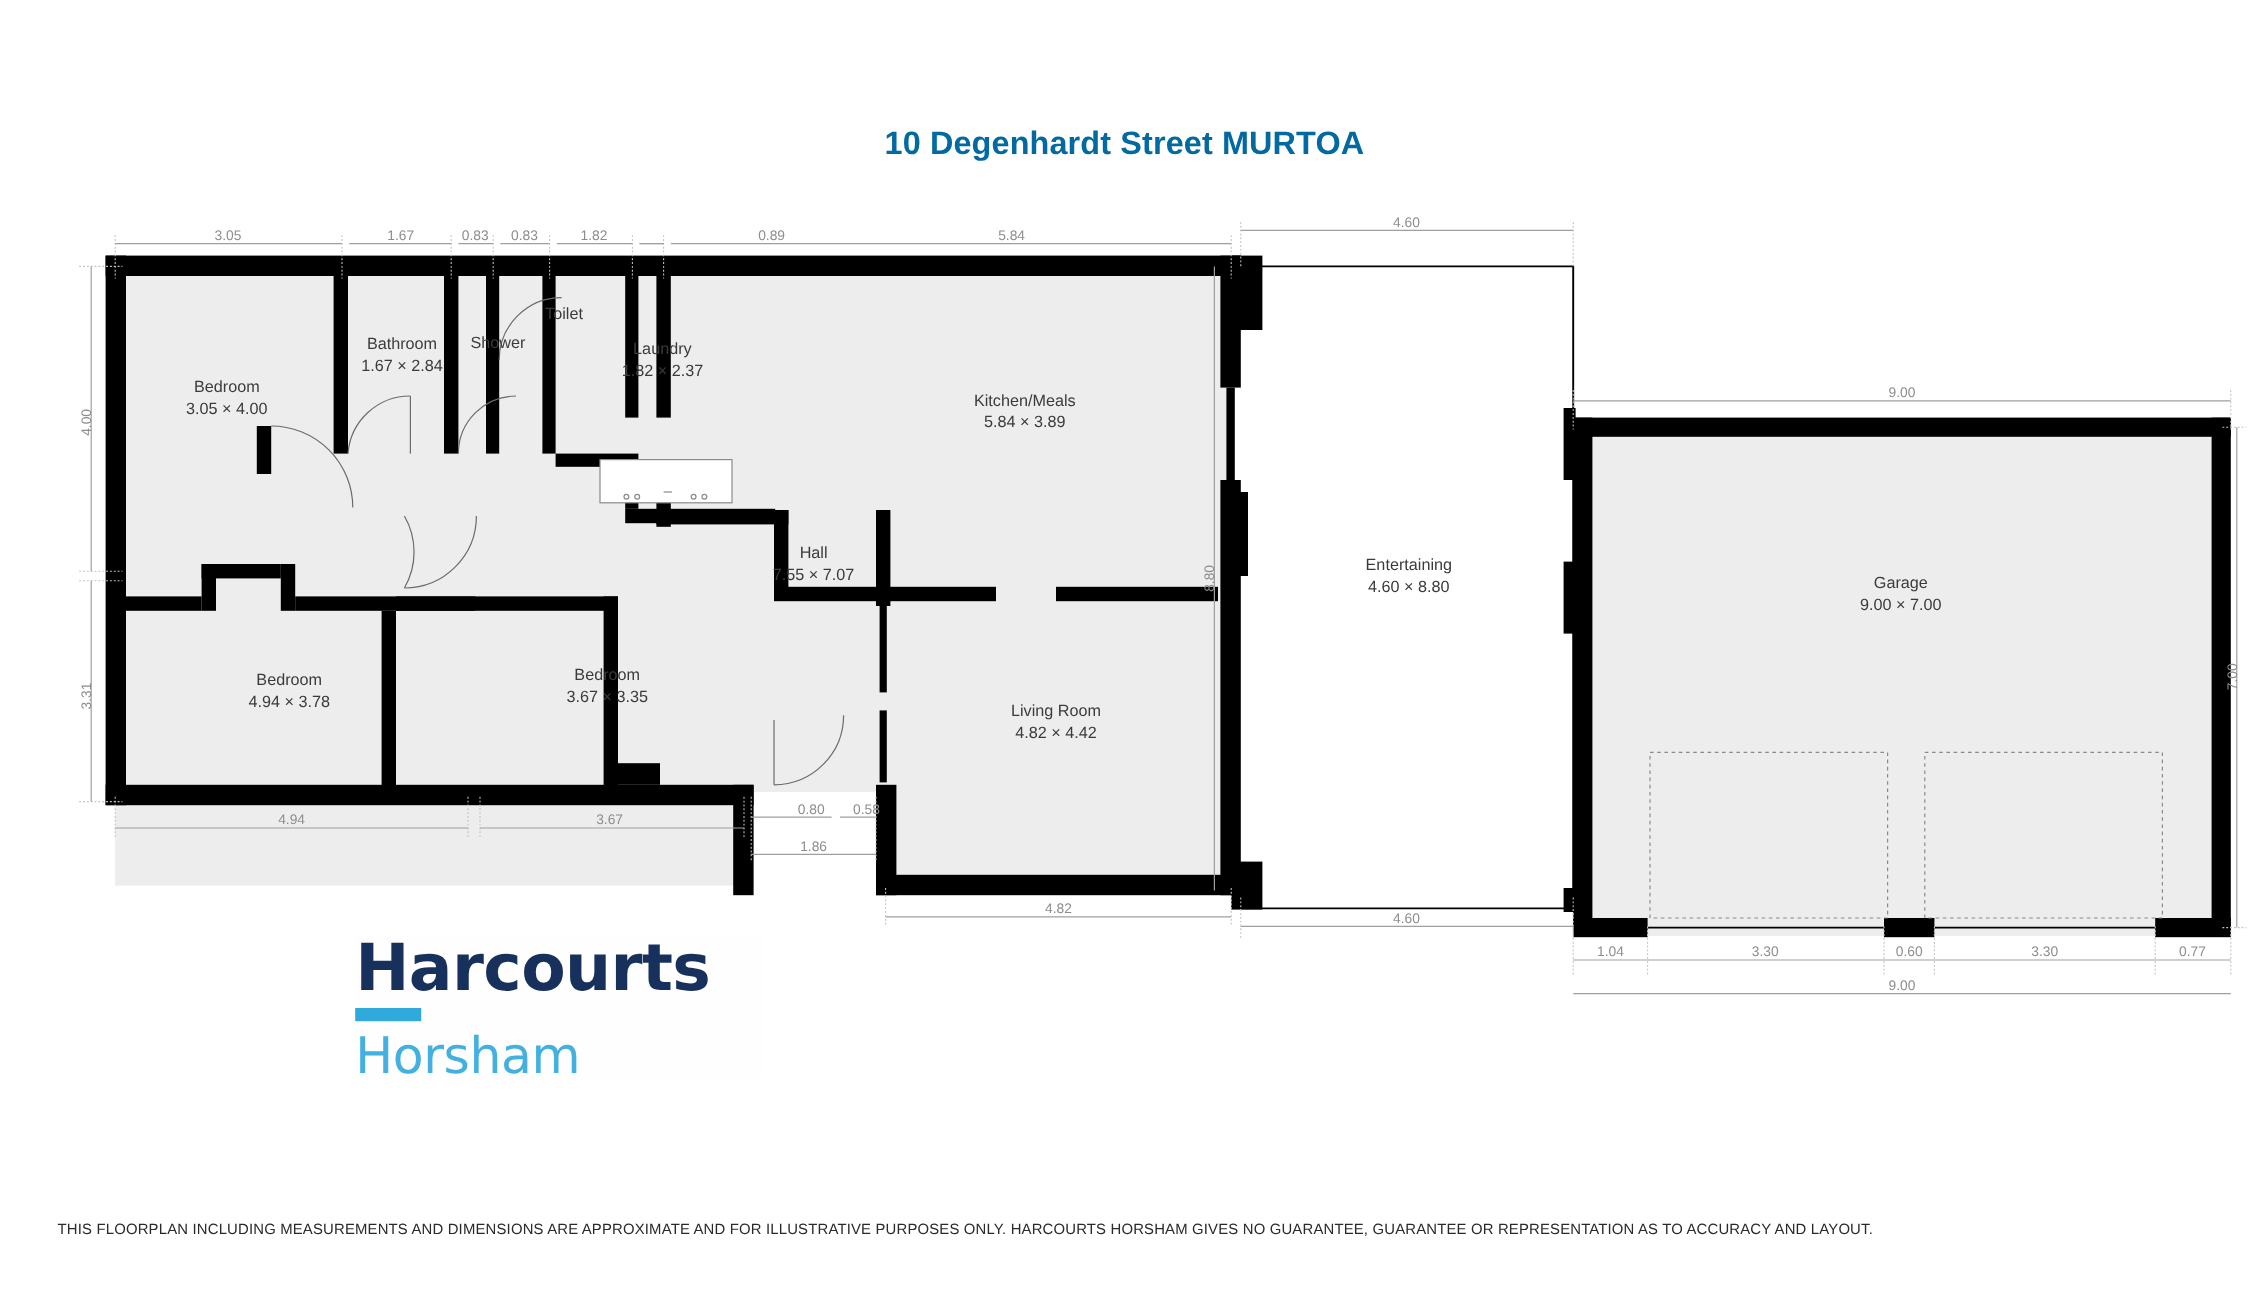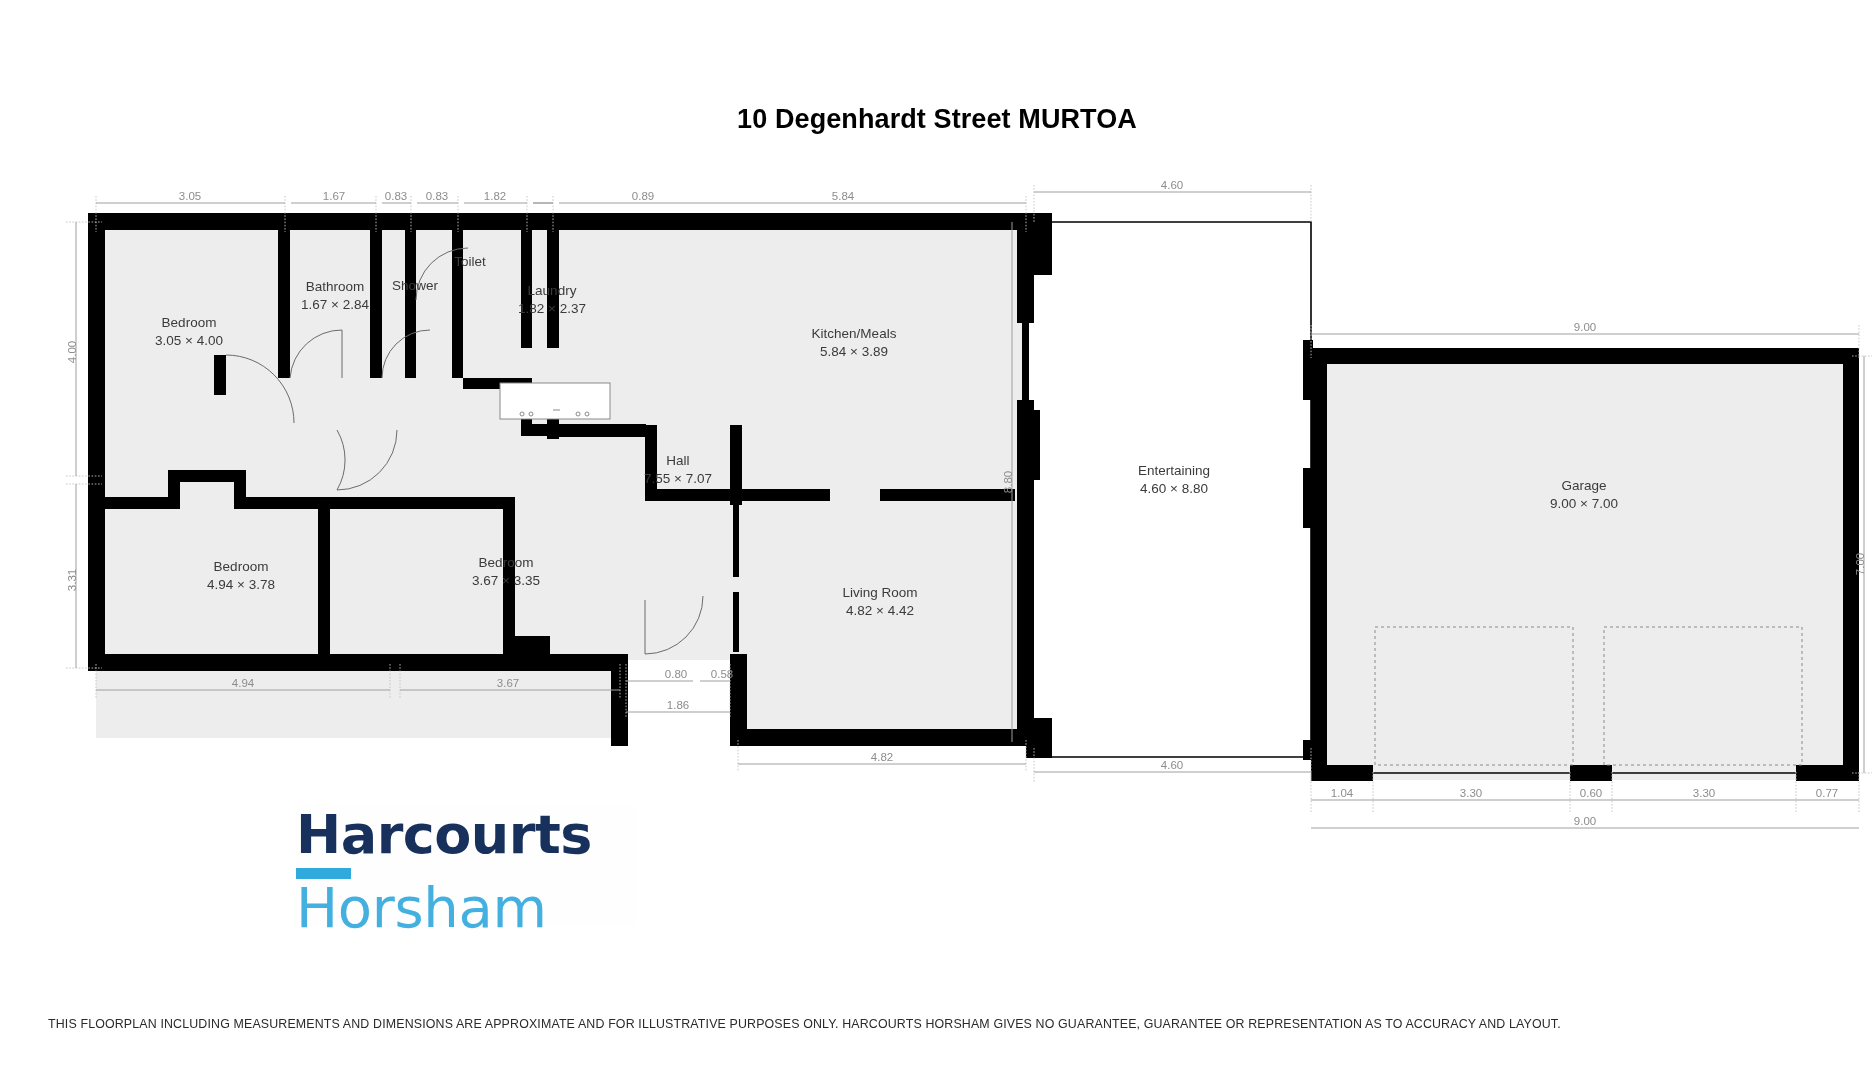--- a/index.html
+++ b/index.html
@@ -18,21 +18,21 @@
 
   
   #plan-title {
     position: absolute;
     left: 0;
     top: 104px;
     width: 1874px;
     text-align: center;
     font-size: 27px;
     font-weight: bold;
-    color: #000000;
+    color: #0369a1;
     letter-spacing: 0.1px;
   }
 
   
   #floorplan-canvas {
     position: absolute;
     left: 0;
     top: 0;
     width: 1874px;
     height: 1080px;
@@ -40,40 +40,39 @@
   #floorplan-canvas svg { display: block; }
 
   
   #brand-logo {
     position: absolute;
     left: 296px;
     top: 778px;
     width: 340px;
     height: 120px;
     background: #fefefe;
-    margin-top: 28px;
   }
   #brand-logo .brand-primary {
     font-family: "DejaVu Sans", sans-serif;
     font-size: 54px;
     font-weight: bold;
     color: #17315c;
     line-height: 58px;
     letter-spacing: -0.5px;
   }
   #brand-logo .brand-rule {
     width: 55px;
     height: 11px;
     background: #30a9dc;
     margin-top: 4px;
     margin-bottom: 6px;
   }
   #brand-logo .brand-secondary {
     font-family: "DejaVu Sans", sans-serif;
-    font-size: 56px;
+    font-size: 42px;
     color: #43b0e0;
     line-height: 46px;
     letter-spacing: -0.3px;
   }
 
   
   #disclaimer {
     position: absolute;
     left: 48px;
     top: 1017px;

